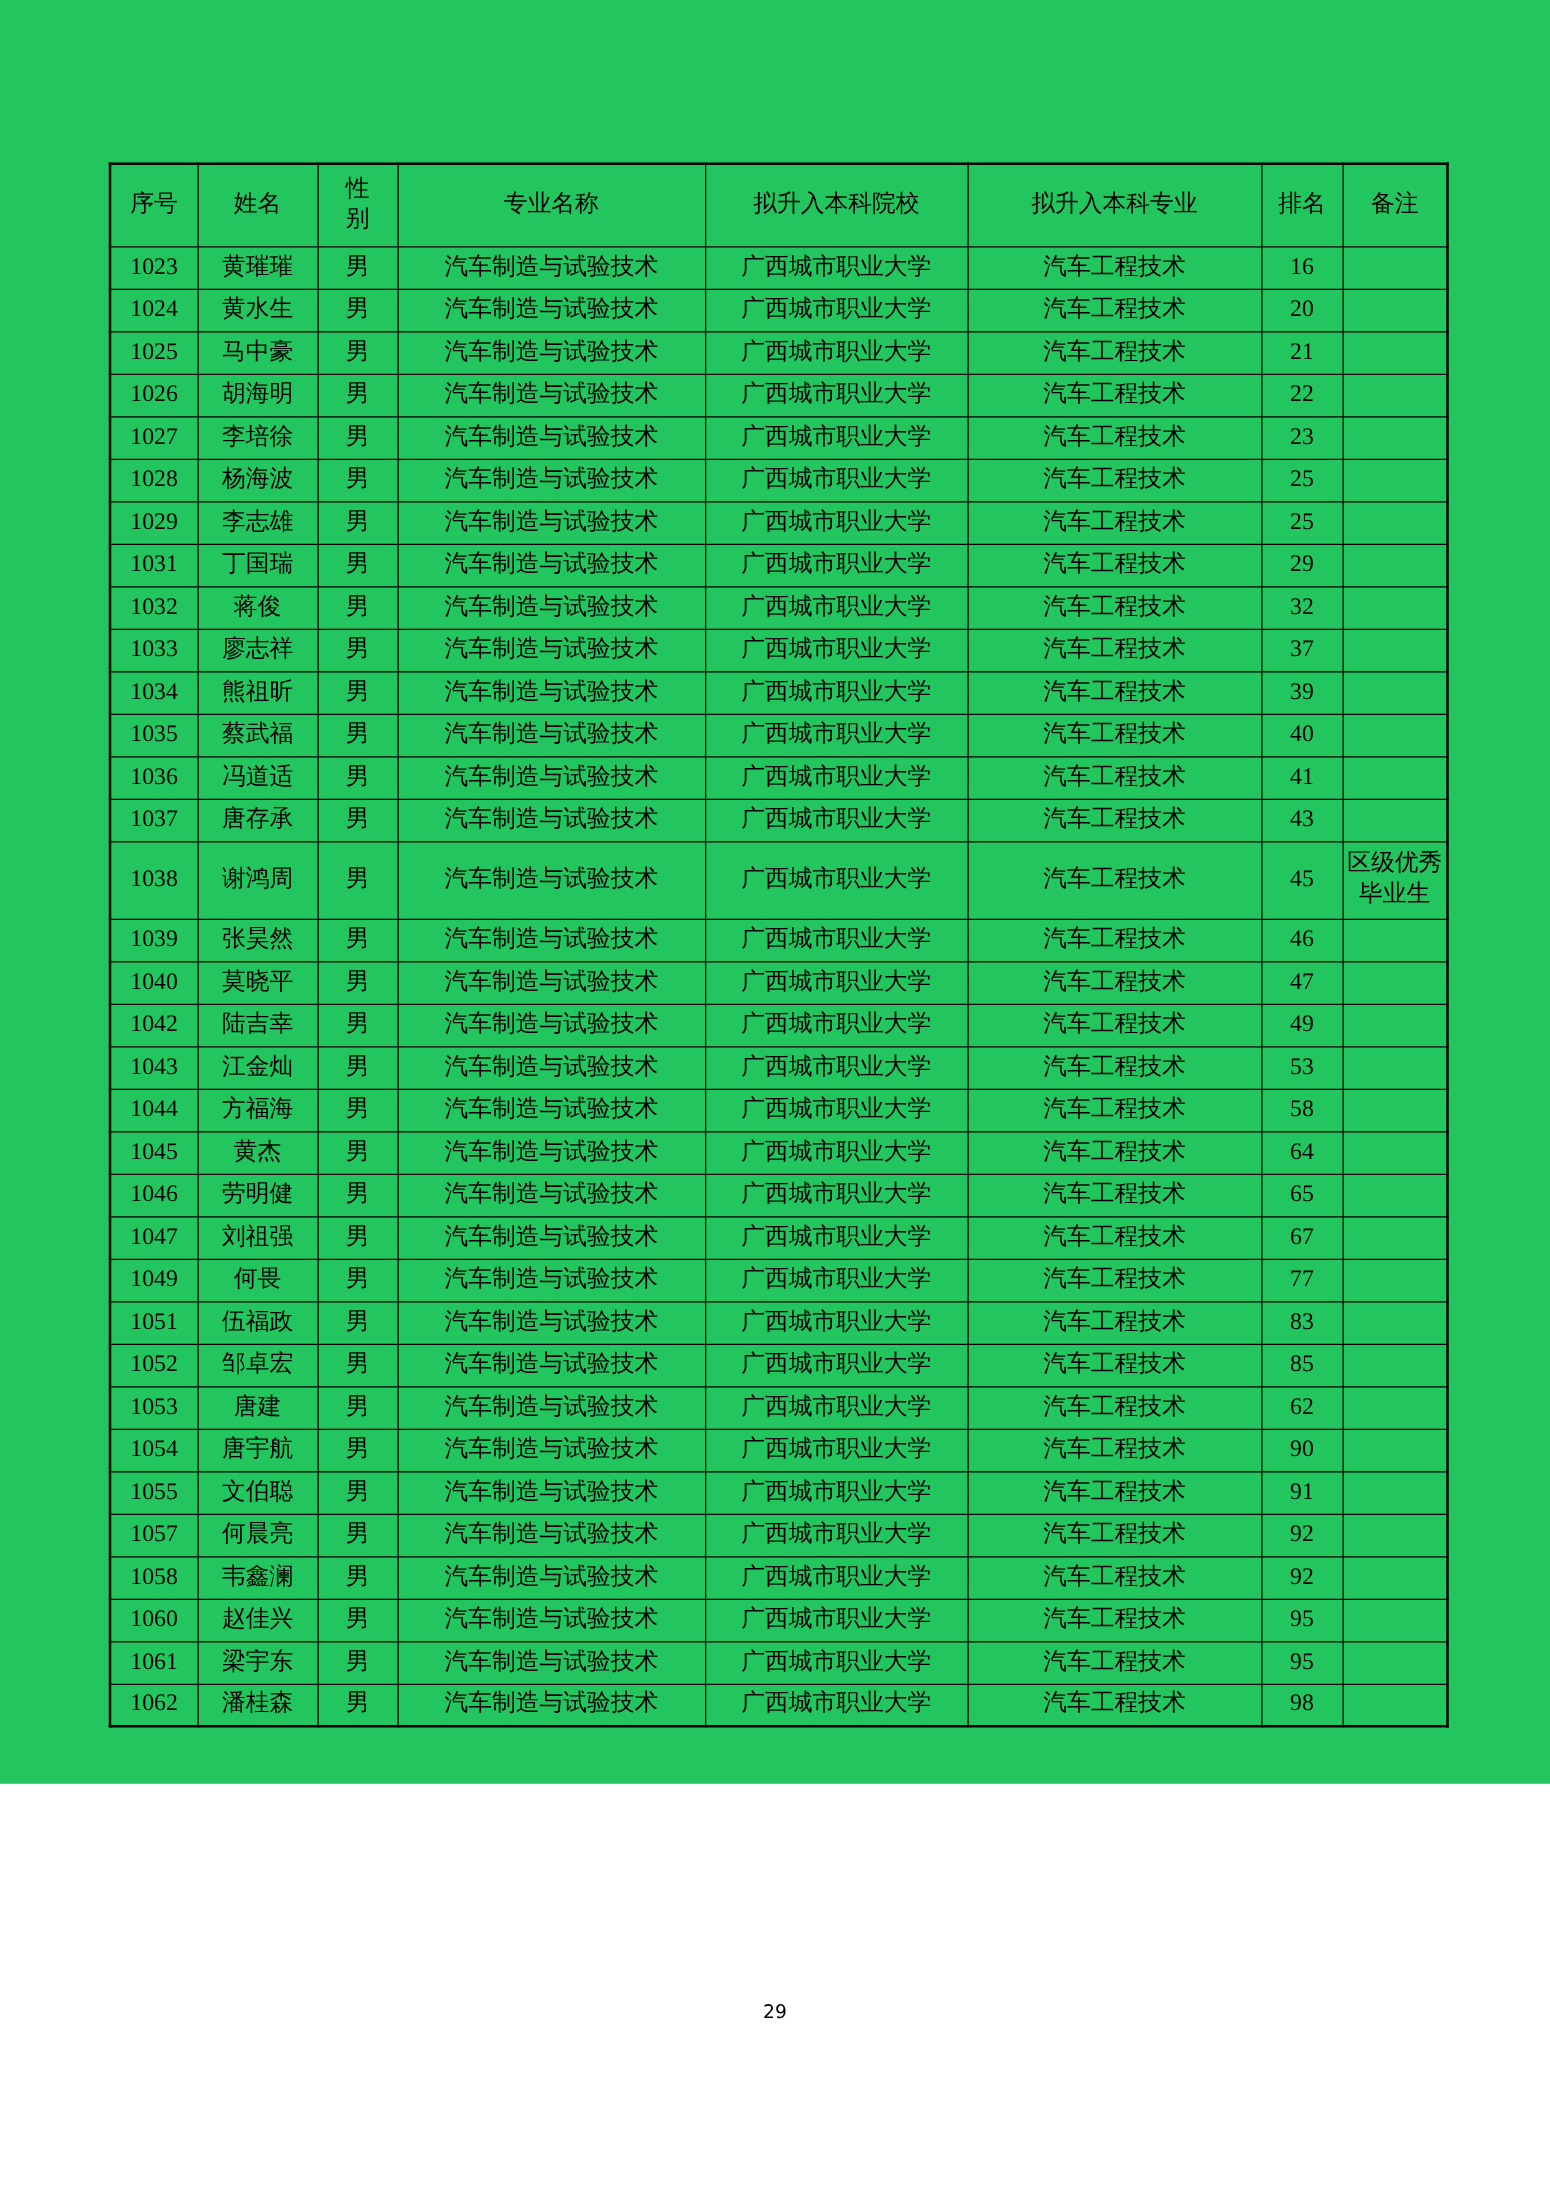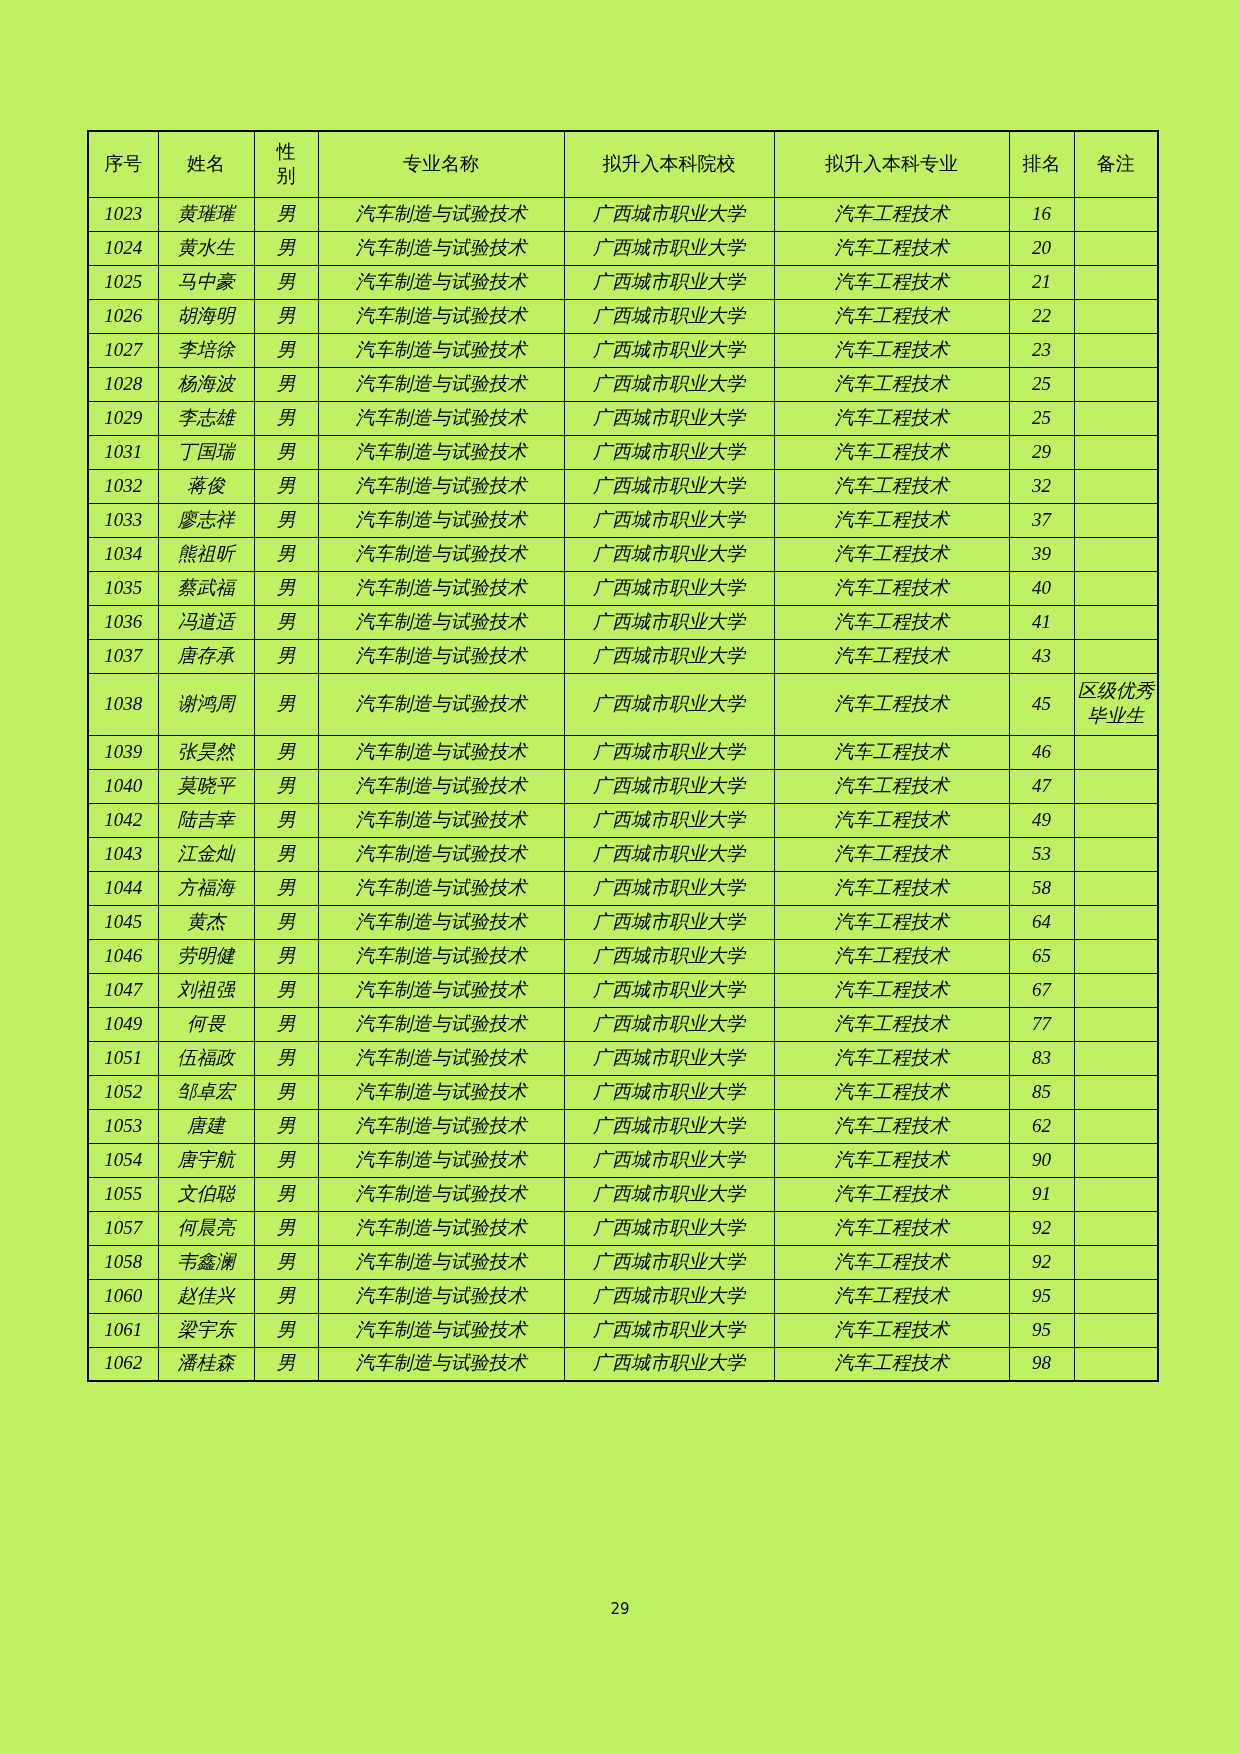--- a/index.html
+++ b/index.html
@@ -11,22 +11,22 @@
     width: 1240px;
     height: 1754px;
     position: relative;
     font-family: "Liberation Serif", "DejaVu Serif", serif;
     color: #000000;
   }
   .page {
     position: absolute;
     left: 0; top: 0;
     width: 1240px;
-    height: 1754px;
-    background: #bef264;
+    height: 1427px;
+    background: #22c55e;
   }
   table.roster {
     position: absolute;
     left: 87px;
     top: 130px;
     width: 1070px;
     border-collapse: collapse;
     table-layout: fixed;
     border: 2px solid #000000;
   }
@@ -36,21 +36,21 @@
     text-align: center;
     vertical-align: middle;
     font-weight: normal;
     font-size: 19px;
     line-height: 1.3;
     white-space: pre-line;
     padding: 0 2px;
     overflow: hidden;
   }
   thead tr { height: 66px; }
-  tbody tr { height: 34px; font-style: italic; }
+  tbody tr { height: 34px; }
   tbody tr.tall { height: 62px; }
   .page-number {
     position: absolute;
     top: 1600px;
     left: 0;
     width: 100%;
     text-align: center;
     font-family: "DejaVu Sans", "Liberation Sans", sans-serif;
     font-size: 15px;
     color: #000000;

